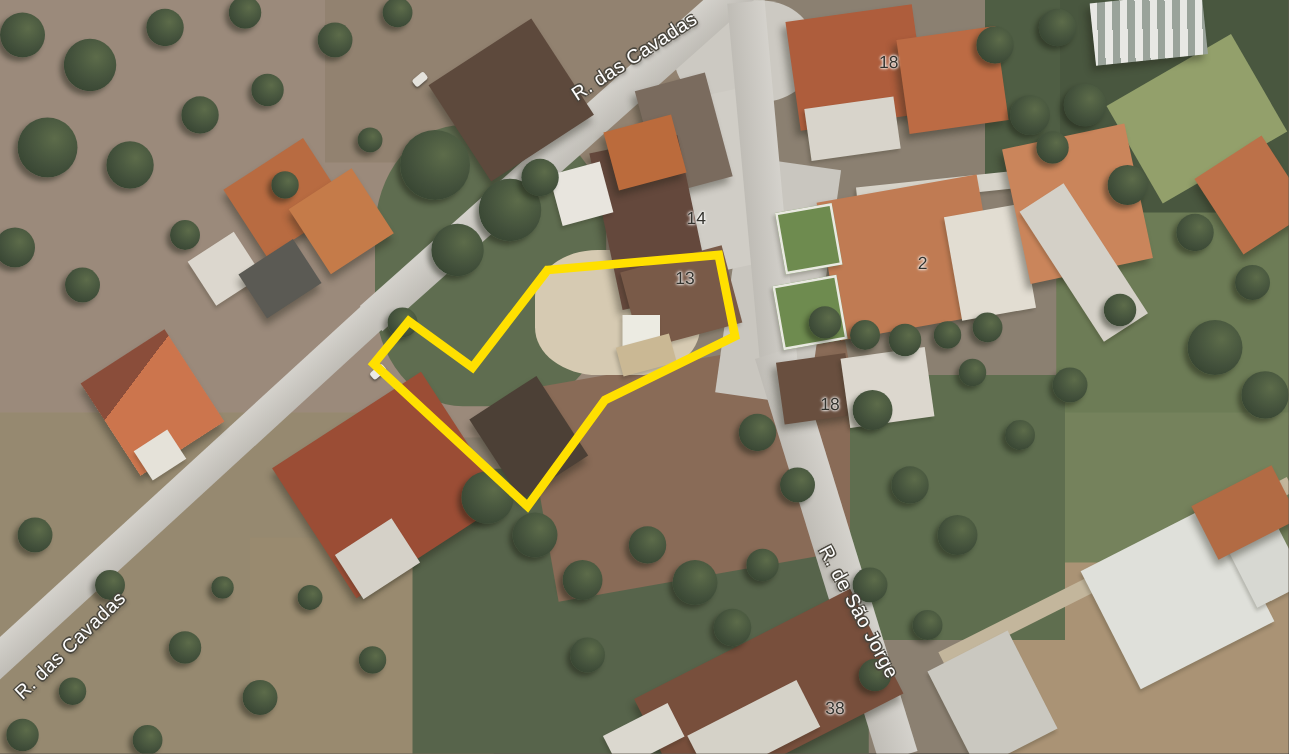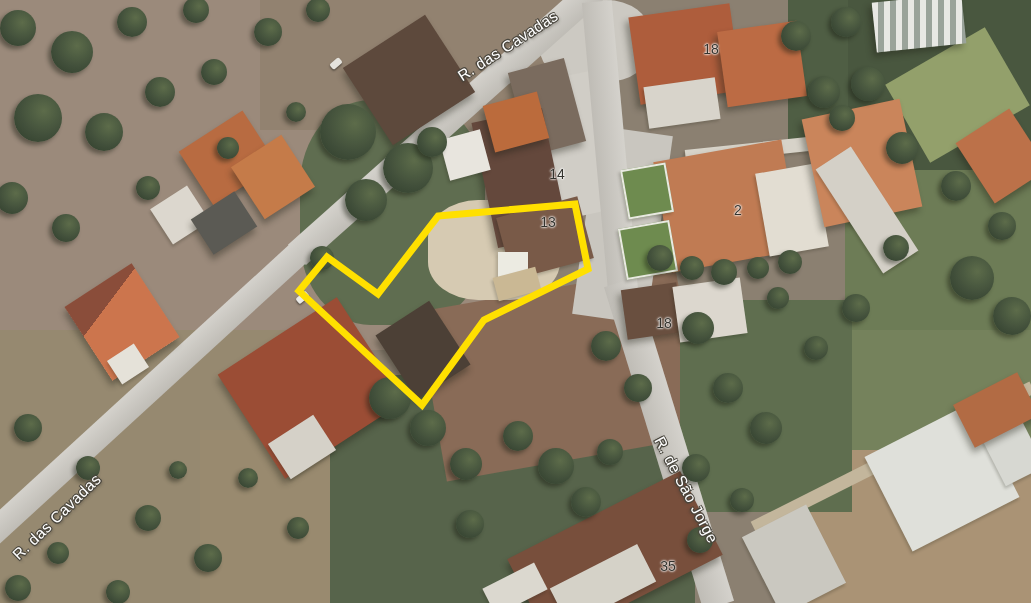--- a/index.html
+++ b/index.html
@@ -199,15 +199,15 @@
   <div class="layer">
     <span class="street-label" style="left:508px; top:46px; transform:translate(-50%,-50%) rotate(-33deg);">R. das Cavadas</span>
     <span class="street-label" style="left:57px; top:517px; transform:translate(-50%,-50%) rotate(-44deg);">R. das Cavadas</span>
     <span class="street-label" style="left:686px; top:490px; transform:translate(-50%,-50%) rotate(62deg);">R. de São Jorge</span>
 
     <span class="addr-label" style="left:711px; top:49px; transform:translate(-50%,-50%);">18</span>
     <span class="addr-label" style="left:557px; top:158px; transform:translate(-50%,-50%);margin-top:16px;">14</span>
     <span class="addr-label" style="left:548px; top:222px; transform:translate(-50%,-50%);">13</span>
     <span class="addr-label" style="left:738px; top:210px; transform:translate(-50%,-50%);">2</span>
     <span class="addr-label" style="left:664px; top:323px; transform:translate(-50%,-50%);">18</span>
-    <span class="addr-label" style="left:668px; top:566px; transform:translate(-50%,-50%);">35</span>
+    <span class="addr-label" style="left:668px; top:566px; transform:translate(-50%,-50%);">38</span>
   </div>
 </div>
 
 </body></html>

